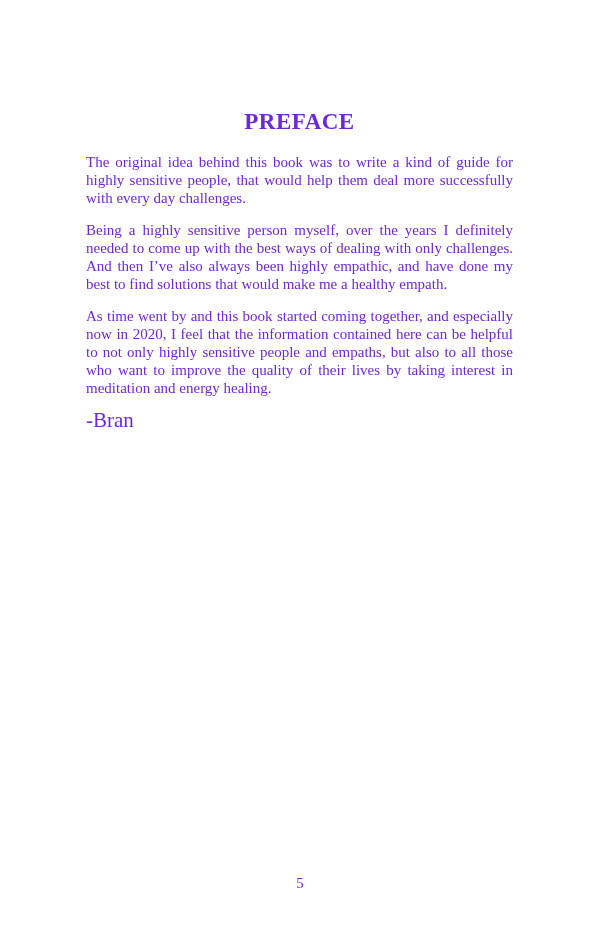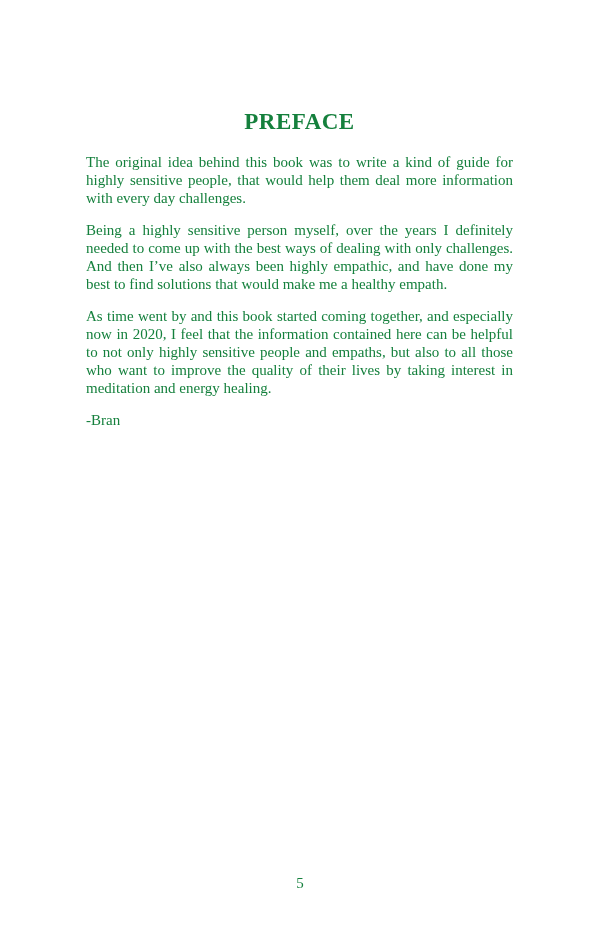--- a/index.html
+++ b/index.html
@@ -6,21 +6,21 @@
     margin: 0;
     padding: 0;
     background: #ffffff;
   }
   .page {
     position: relative;
     width: 600px;
     height: 927px;
     background: #ffffff;
     font-family: "Liberation Serif", serif;
-    color: #15803d;
+    color: #6d28d9;
     overflow: hidden;
     box-sizing: border-box;
     border-radius: 26px;
   }
   .content {
     position: absolute;
     left: 86px;
     top: 0;
     width: 427px;
   }
@@ -37,42 +37,42 @@
     font-size: 15px;
     line-height: 18px;
     text-align: justify;
     text-justify: inter-word;
   }
   .body-para.first {
     margin-top: 17px;
   }
   .signature {
     margin: 14px 0 0 0;
-    font-size: 15px;
+    font-size: 21px;
     line-height: 18px;
     text-align: left;
   }
   .page-number {
     position: absolute;
     left: 0;
     top: 874px;
     width: 100%;
     text-align: center;
     font-size: 15px;
     line-height: 18px;
   }
 </style>
 </head>
 <body>
 
 <div class="page">
   <div class="content">
     <h1 class="chapter-title">PREFACE</h1>
 
-    <p class="body-para first">The original idea behind this book was to write a kind of guide for highly sensitive people, that would help them deal more information with every day challenges.</p>
+    <p class="body-para first">The original idea behind this book was to write a kind of guide for highly sensitive people, that would help them deal more successfully with every day challenges.</p>
 
     <p class="body-para">Being a highly sensitive person myself, over the years I definitely needed to come up with the best ways of dealing with only challenges. And then I’ve also always been highly empathic, and have done my best to find solutions that would make me a healthy empath.</p>
 
     <p class="body-para">As time went by and this book started coming together, and especially now in 2020, I feel that the information contained here can be helpful to not only highly sensitive people and empaths, but also to all those who want to improve the quality of their lives by taking interest in meditation and energy healing.</p>
 
 
 
     <p class="signature">-Bran</p>
   </div>
 

